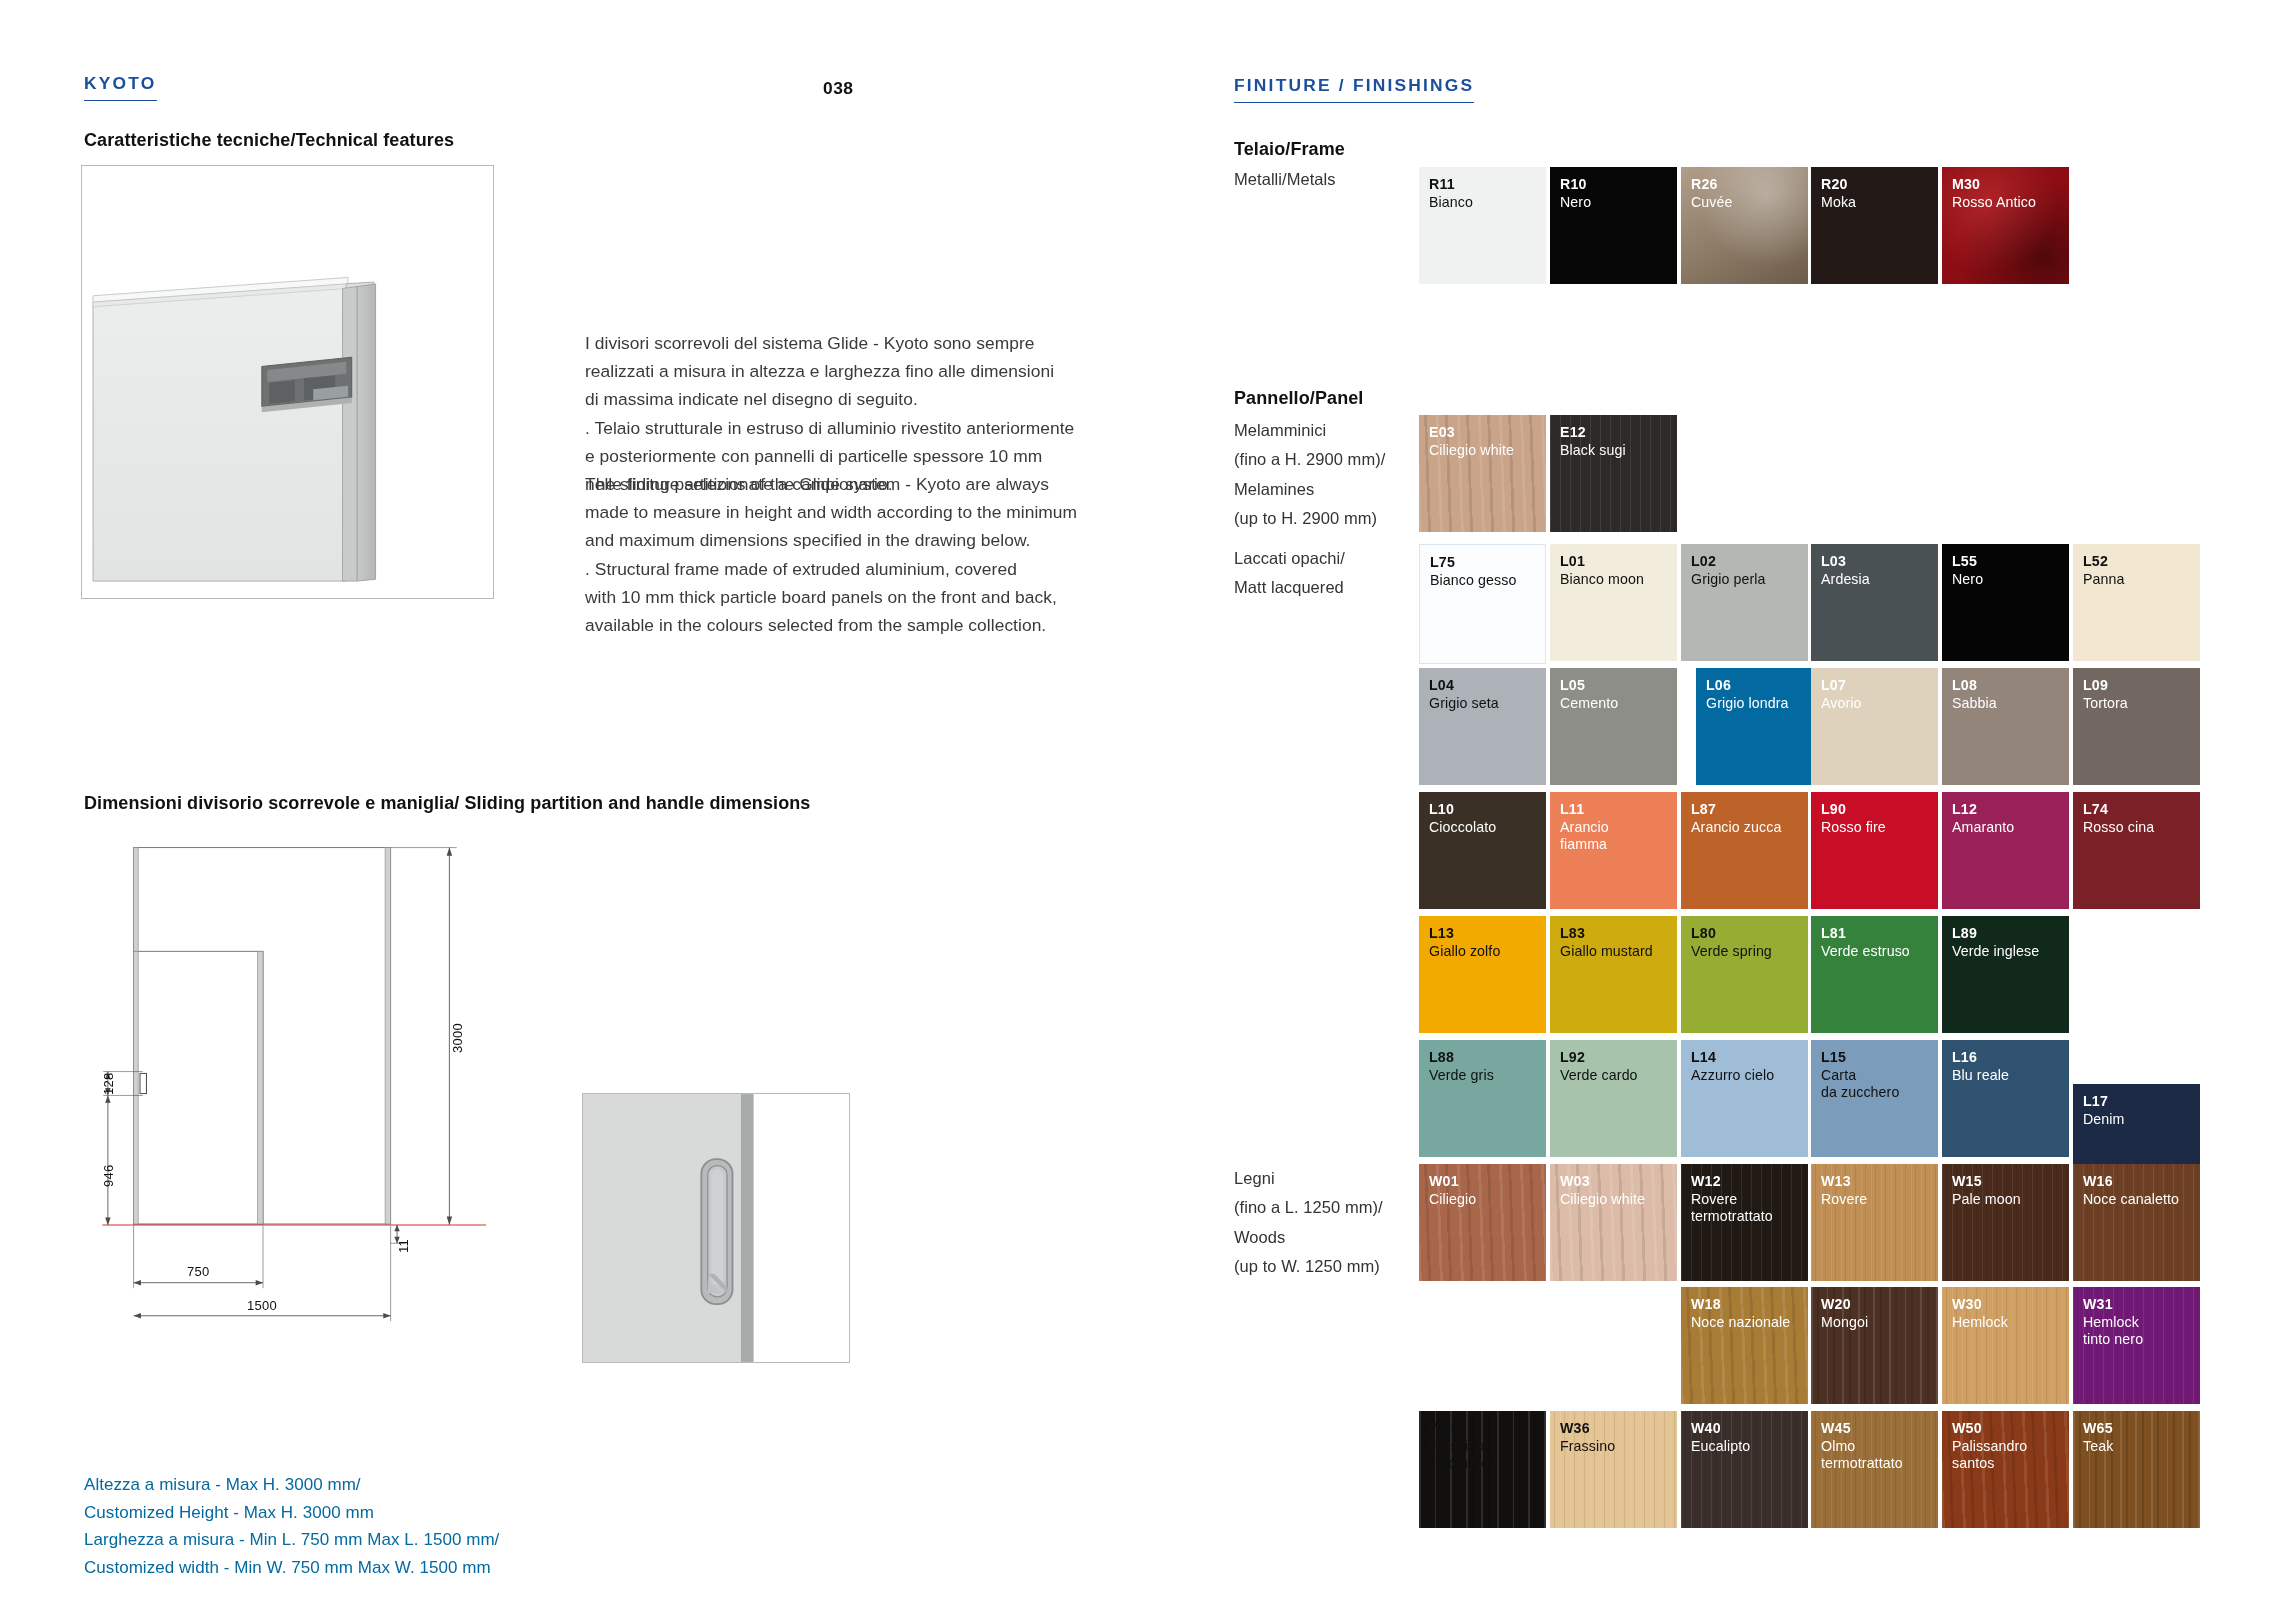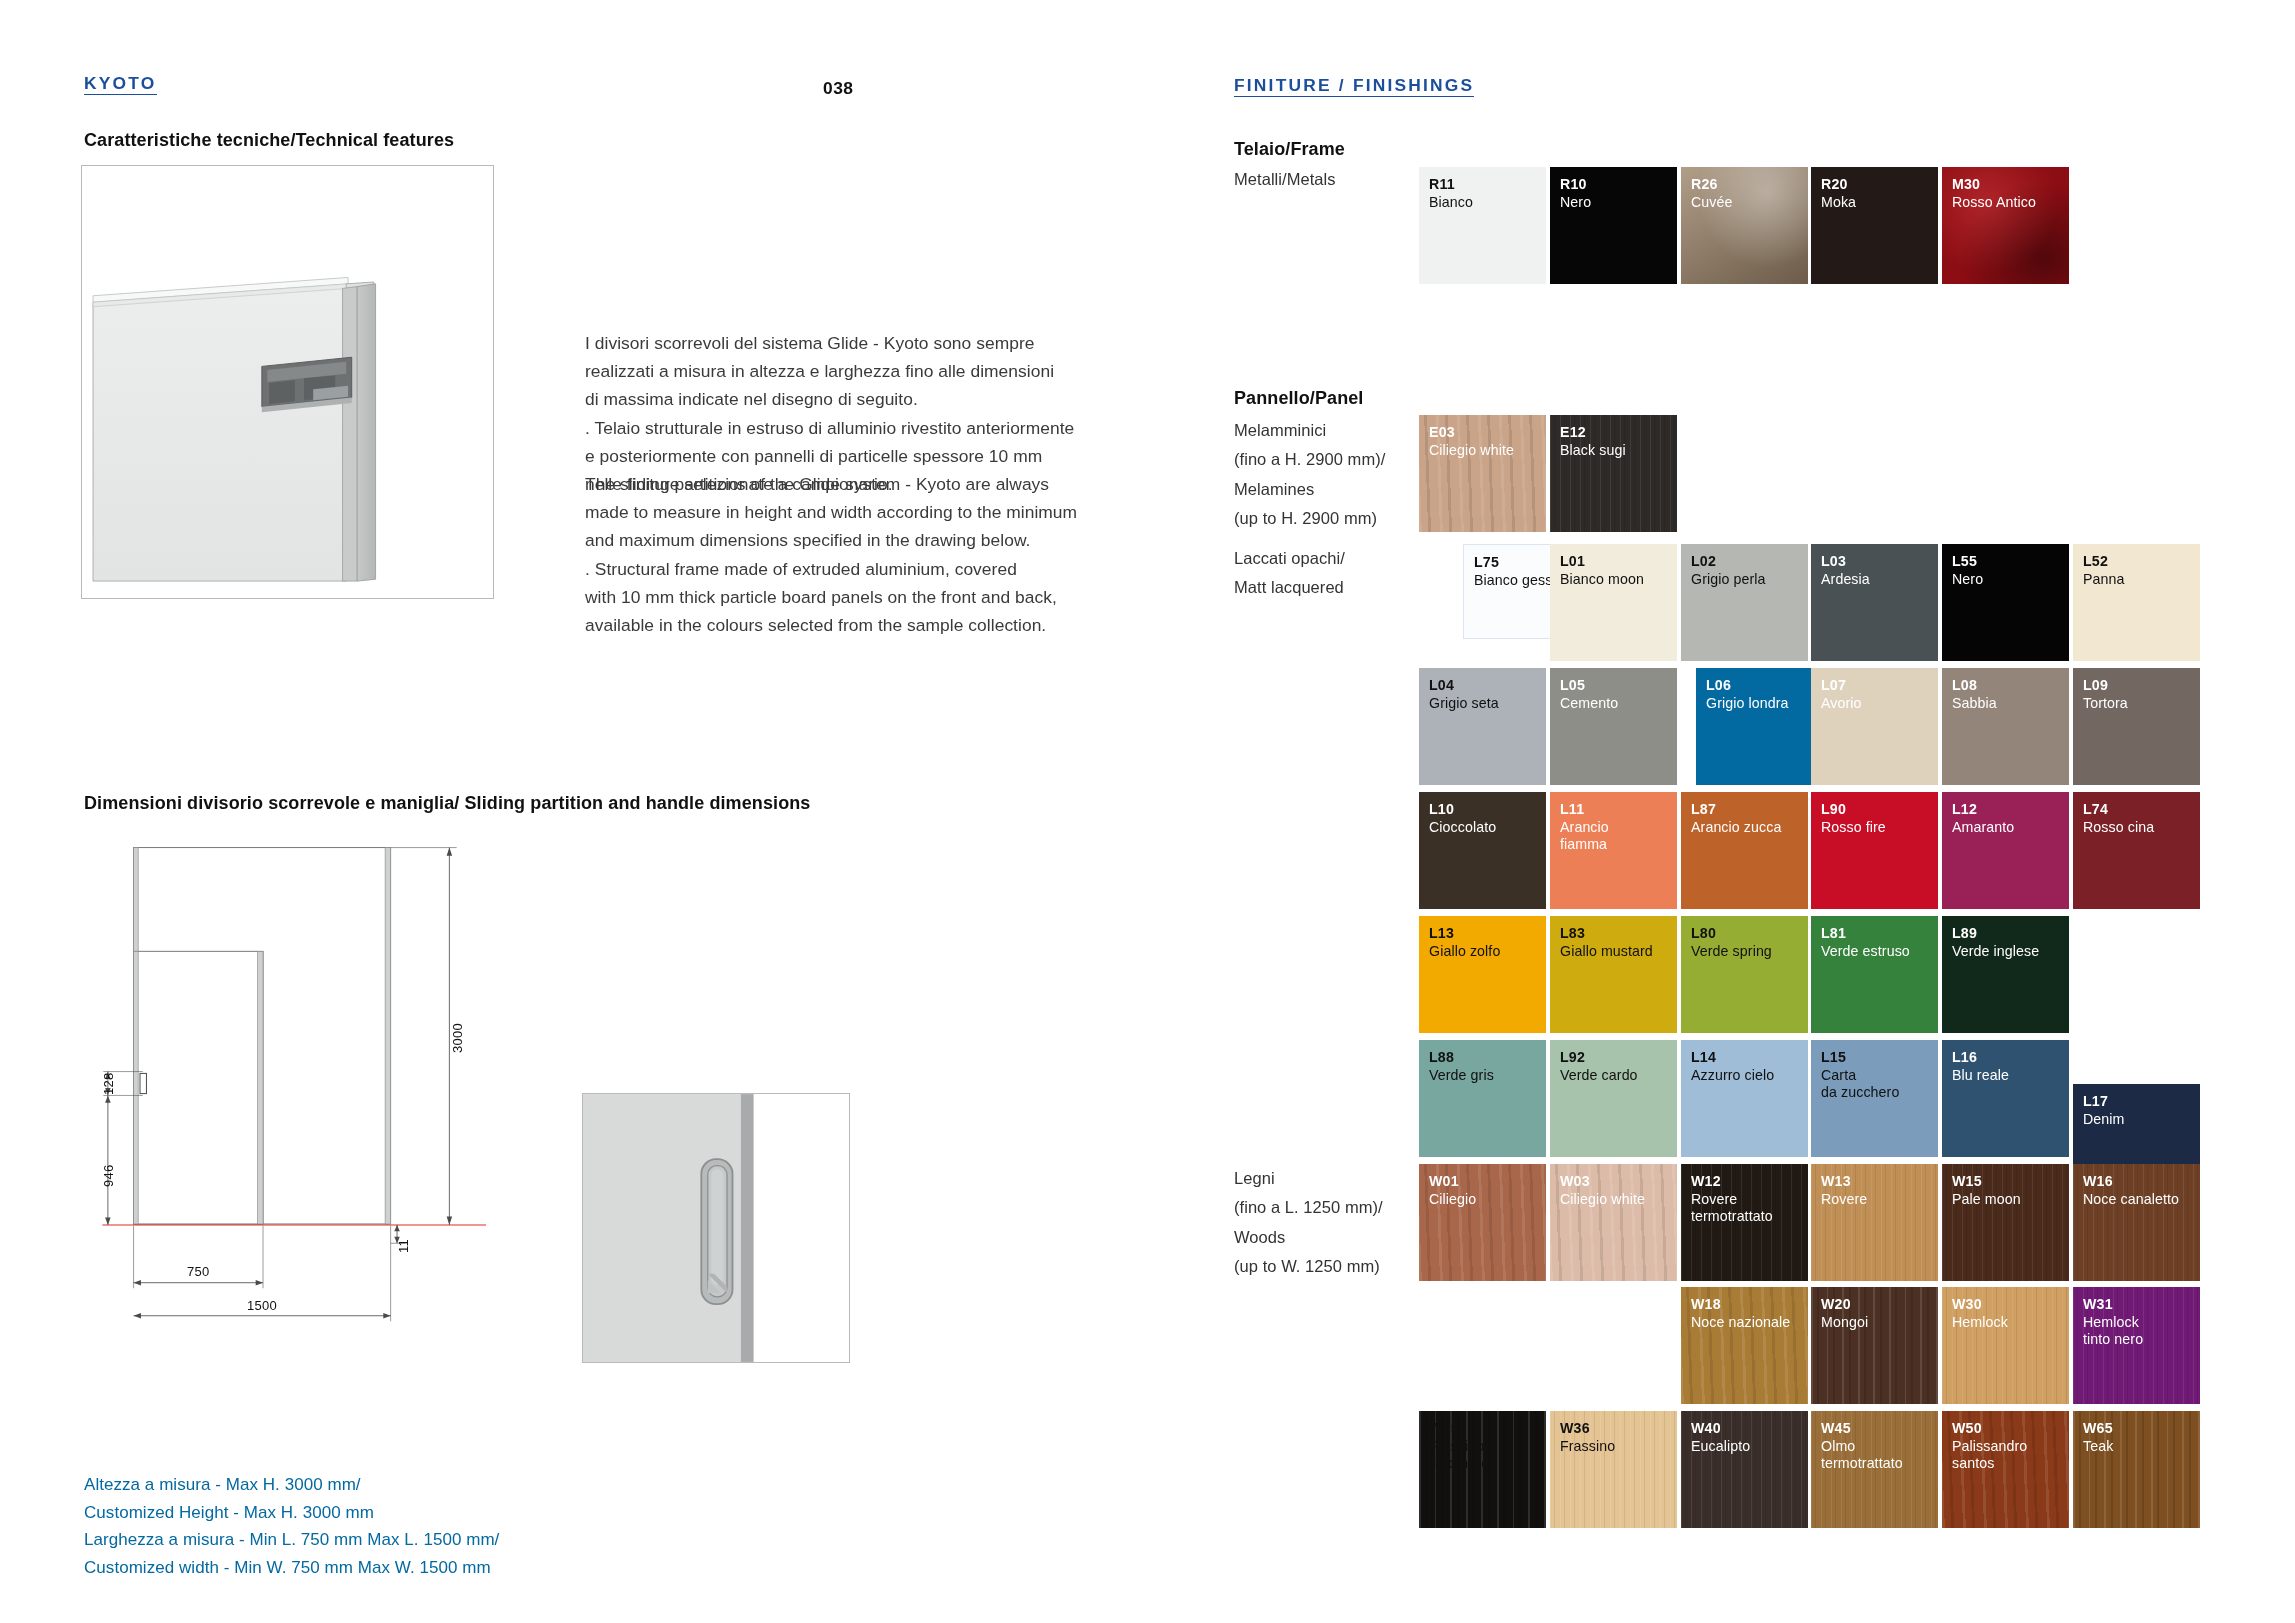--- a/index.html
+++ b/index.html
@@ -6,21 +6,21 @@
   body{
     width:2296px;height:1624px;overflow:hidden;position:relative;
     font-family:"Liberation Sans","DejaVu Sans",sans-serif;
     color:#1a1a1a;-webkit-font-smoothing:antialiased;
   }
   .page{position:absolute;inset:0;}
 
   
   .kicker{
     position:absolute;font-size:17.4px;font-weight:700;letter-spacing:2.2px;
-    color:#1b4f9c;border-bottom:1.8px solid #1b4f9c;padding-bottom:2px;line-height:1;
+    color:#1b4f9c;border-bottom:1.8px solid #1b4f9c;padding-bottom:8px;line-height:1;
   }
   .pageno{
     position:absolute;font-size:17.4px;font-weight:700;letter-spacing:0.5px;color:#111;
   }
   .h-bold{
     position:absolute;font-size:18px;font-weight:700;letter-spacing:0.1px;color:#111;
     line-height:1.45;
   }
   .body-txt{
     position:absolute;font-size:17.4px;line-height:1.62;color:#3a3a3a;letter-spacing:0.05px;
@@ -266,21 +266,21 @@
       <div class="sw dark" style="left:1419px;top:415px;width:127px;height:117px;background:#c9a488;pointer-events:auto;">
         <div class="grain wavy"></div>
         <span class="code">E03</span>
         <span class="nm">Ciliegio white</span>
       </div>
       <div class="sw dark" style="left:1550px;top:415px;width:127px;height:117px;background:#2d2a27;pointer-events:auto;">
         <div class="grain v"></div>
         <span class="code">E12</span>
         <span class="nm">Black sugi</span>
       </div>
-      <div class="sw light bordered" style="left:1419px;top:544px;width:127px;height:95px;background:#fbfcfd;pointer-events:auto;margin-left:44px;">
+      <div class="sw light bordered" style="left:1419px;top:544px;width:127px;height:120px;background:#fbfcfd;pointer-events:auto;">
         <span class="code">L75</span>
         <span class="nm">Bianco gesso</span>
       </div>
       <div class="sw light" style="left:1550px;top:544px;width:127px;height:117px;background:#f2ecdc;pointer-events:auto;">
         <span class="code">L01</span>
         <span class="nm">Bianco moon</span>
       </div>
       <div class="sw light" style="left:1681px;top:544px;width:127px;height:117px;background:#b4b7b2;pointer-events:auto;">
         <span class="code">L02</span>
         <span class="nm">Grigio perla</span>

